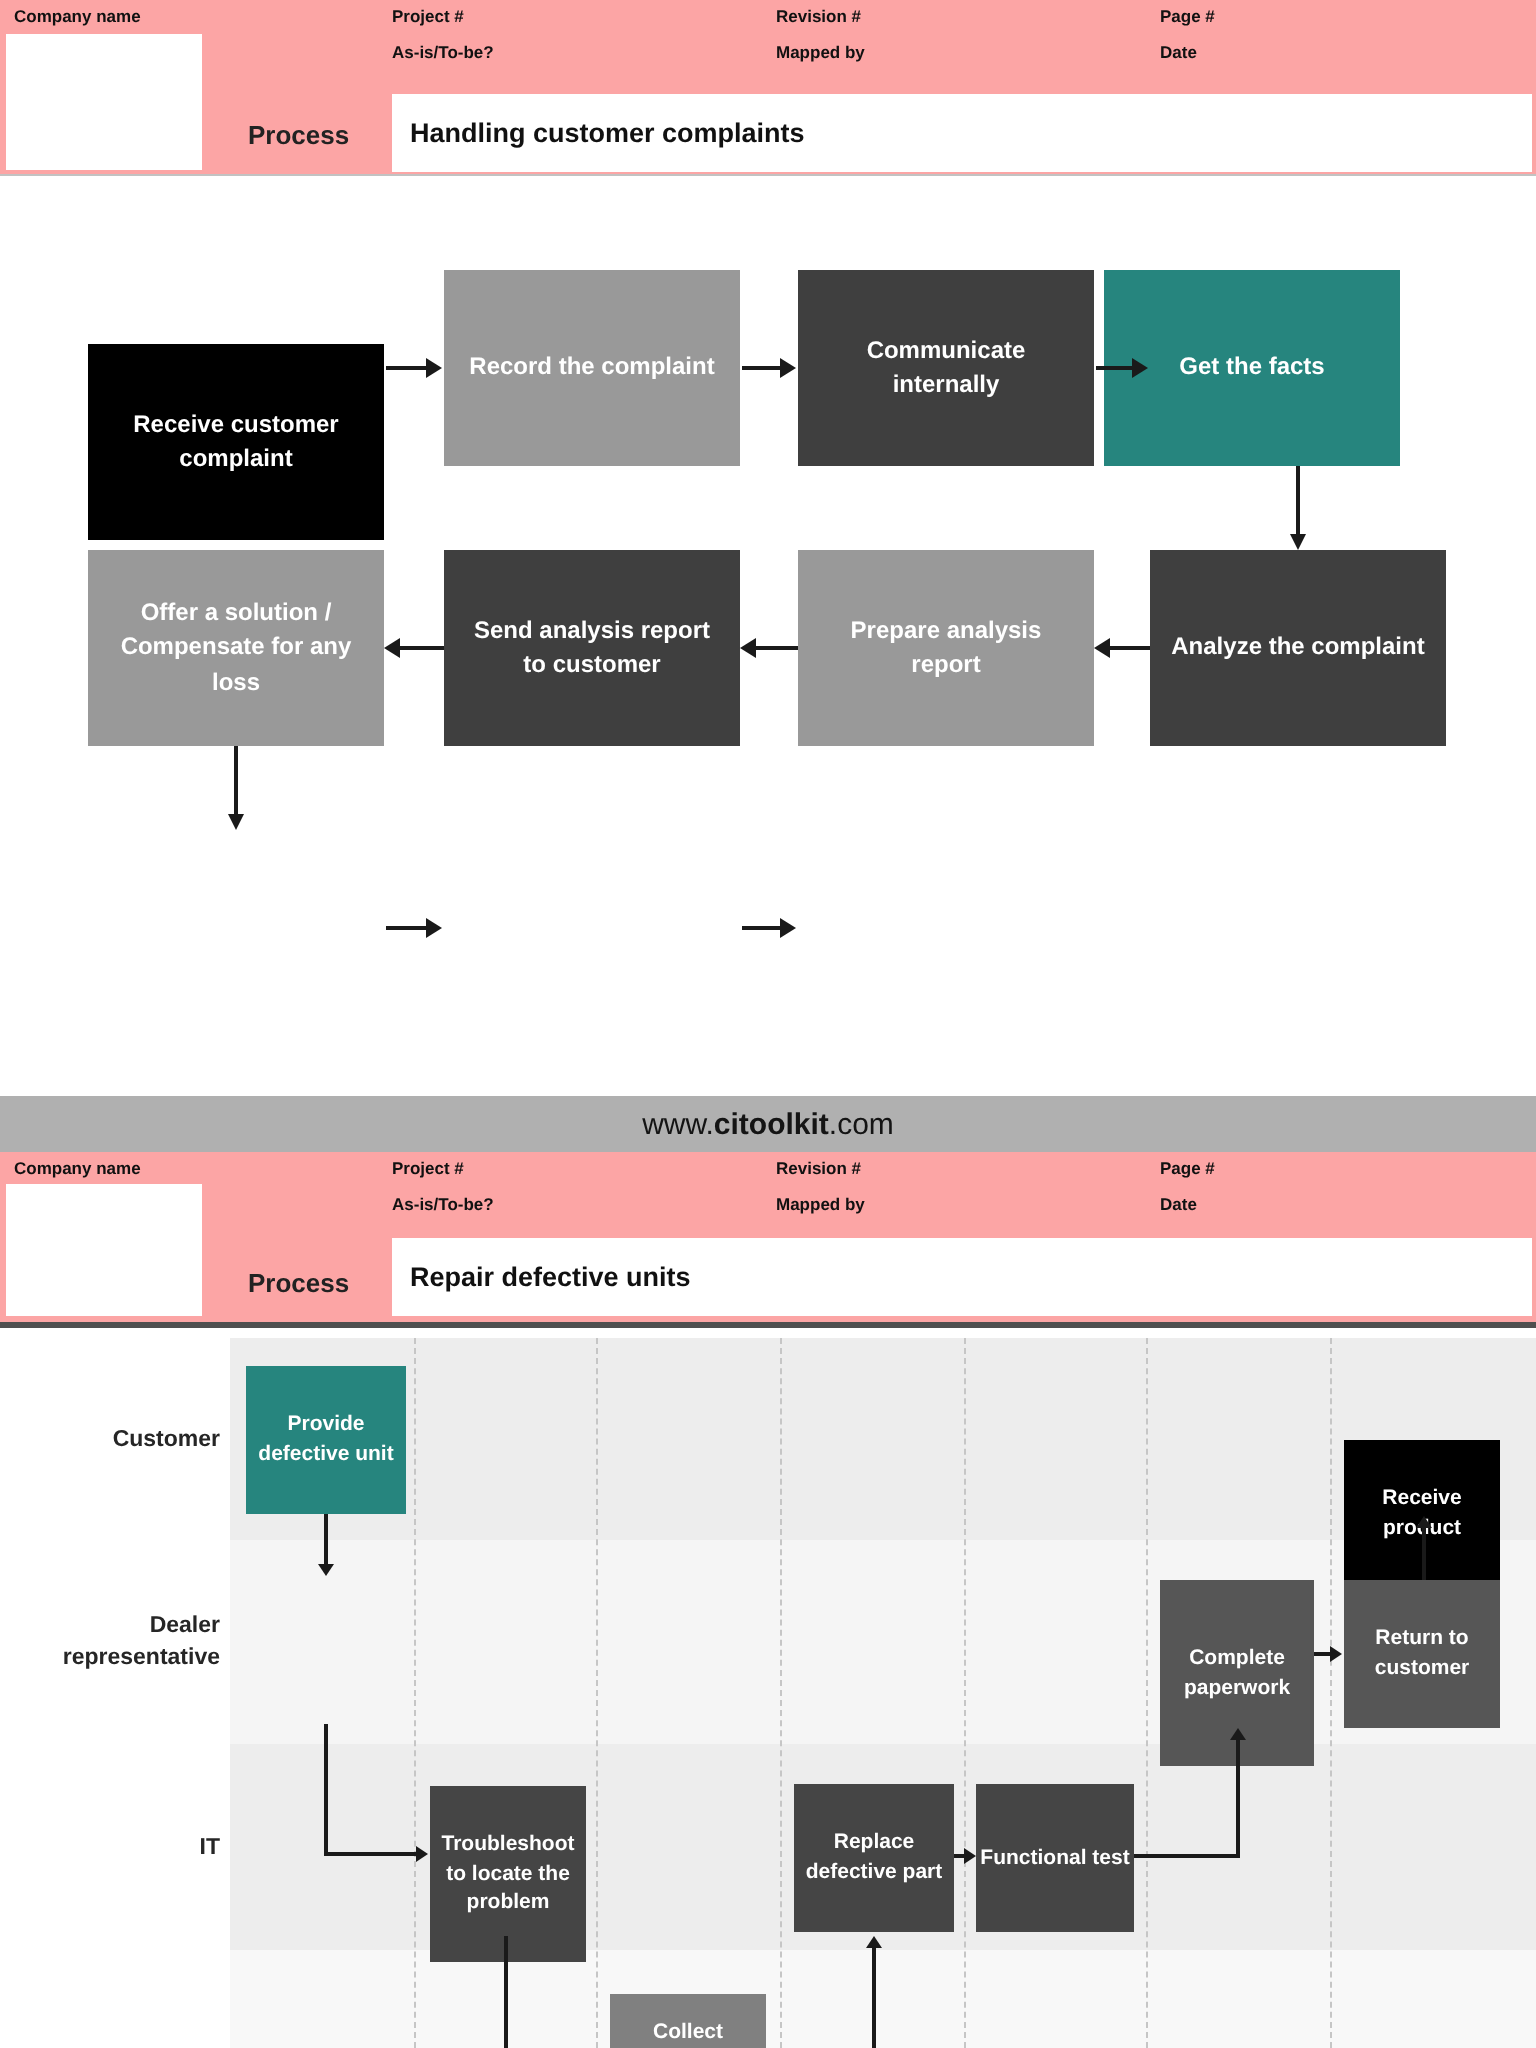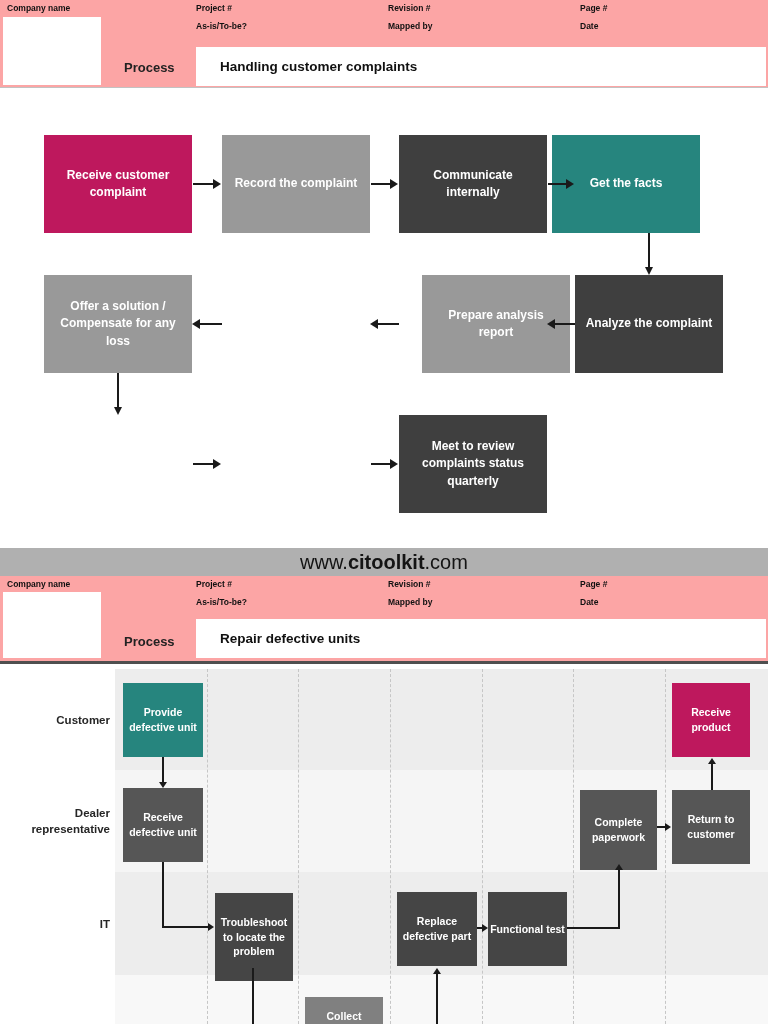--- a/index.html
+++ b/index.html
@@ -6,31 +6,31 @@
   #page{position:relative;width:768px;height:1024px;overflow:hidden;background:#ffffff;
         font-family:"Liberation Sans",sans-serif;color:#1a1a1a;}
   .abs{position:absolute;}
 
   
   .hdr{left:0;width:768px;background:#fca5a5;}
   .hdr-label{position:absolute;font-size:8.5px;font-weight:700;color:#111;white-space:nowrap;}
   .white-box{position:absolute;background:#ffffff;}
   .process-word{position:absolute;font-size:13px;font-weight:700;color:#222;}
   .process-box{position:absolute;background:#ffffff;display:flex;align-items:center;}
-  .process-title{font-size:13.5px;font-weight:700;color:#111;padding-left:24px;}
+  .process-title{font-size:13.5px;font-weight:700;color:#111;padding-left:9px;}
 
   
   #banner{left:0;top:548px;width:768px;height:28px;background:#b0b0b0;
-          display:flex;align-items:center;justify-content:center;font-size:20px;color:#141414;}
+          display:flex;align-items:center;justify-content:center;font-size:15px;color:#141414;}
   #banner .b{font-weight:700;}
 
   
   .fbox{position:absolute;width:148px;height:98px;display:flex;align-items:center;justify-content:center;
         text-align:center;color:#ffffff;font-size:12px;font-weight:700;line-height:1.45;padding:0 8px;box-sizing:border-box;}
-  .green{background:#be185d;}
+  .green{background:#000000;margin-top:37px;}
   .teal{background:#26857e;}
   .gray{background:#999999;}
   .dark{background:#3f3f3f;}
 
   
   .sbox{position:absolute;display:flex;align-items:center;justify-content:center;text-align:center;
         color:#ffffff;font-size:10.5px;font-weight:700;line-height:1.4;padding:0 2px;box-sizing:border-box;}
   .dealer{background:#565656;}
   .it{background:#454545;}
   .collect{background:#808080;}
@@ -81,33 +81,33 @@
   <div class="hr" style="left:213px;top:179px;"></div>
   <div class="line" style="left:371px;top:183px;width:19px;height:2px;"></div>
   <div class="hr" style="left:390px;top:179px;"></div>
   <div class="line" style="left:548px;top:183px;width:19px;height:2px;"></div>
   <div class="hr" style="left:566px;top:179px;"></div>
 
   <div class="line" style="left:648px;top:233px;width:2px;height:34px;"></div>
   <div class="hd" style="left:644.5px;top:267px;"></div>
 
   <div class="fbox gray" style="left:44px;top:275px;">Offer a solution / Compensate for any loss</div>
-  <div class="fbox gray" style="left:422px;top:275px;">Prepare analysis report</div>
+  <div class="fbox dark" style="left:222px;top:275px;">Send analysis report to customer</div>
+  <div class="fbox gray" style="left:399px;top:275px;">Prepare analysis report</div>
   <div class="fbox dark" style="left:575px;top:275px;">Analyze the complaint</div>
   <div class="hl" style="left:192px;top:319px;"></div>
   <div class="line" style="left:200px;top:323px;width:22px;height:2px;"></div>
   <div class="hl" style="left:370px;top:319px;"></div>
   <div class="line" style="left:378px;top:323px;width:21px;height:2px;"></div>
   <div class="hl" style="left:547px;top:319px;"></div>
   <div class="line" style="left:555px;top:323px;width:20px;height:2px;"></div>
 
   <div class="line" style="left:117px;top:373px;width:2px;height:34px;"></div>
   <div class="hd" style="left:113.5px;top:407px;"></div>
 
-  <div class="fbox dark" style="left:399px;top:415px;">Meet to review complaints status quarterly</div>
   <div class="line" style="left:193px;top:463px;width:20px;height:2px;"></div>
   <div class="hr" style="left:213px;top:459px;"></div>
   <div class="line" style="left:371px;top:463px;width:19px;height:2px;"></div>
   <div class="hr" style="left:390px;top:459px;"></div>
 
   <div class="abs" id="banner">
     <span>www.</span>
       <span class="b">citoolkit</span>
       <span>.com</span>
   </div>
@@ -138,22 +138,21 @@
   <div class="vdash" style="left:482px;"></div>
   <div class="vdash" style="left:573px;"></div>
   <div class="vdash" style="left:665px;"></div>
 
   <div class="lane-label" style="top:713px;">Customer</div>
   <div class="lane-label" style="top:806px;">Dealer representative</div>
   <div class="lane-label" style="top:917px;">IT</div>
 
   <div class="sbox teal" style="left:123px;top:683px;width:80px;height:74px;">Provide defective unit</div>
   <div class="sbox green" style="left:672px;top:683px;width:78px;height:74px;">Receive product</div>
-  <div class="sbox dealer" style="left:123px;top:788px;width:80px;height:74px;">Receive defective unit</div>
-  <div class="sbox dealer" style="left:580px;top:790px;width:77px;height:80px;">Complete paperwork</div>
+  <div class="sbox dealer" style="left:580px;top:790px;width:77px;height:93px;">Complete paperwork</div>
   <div class="sbox dealer" style="left:672px;top:790px;width:78px;height:74px;">Return to customer</div>
   <div class="sbox it" style="left:215px;top:893px;width:78px;height:88px;">Troubleshoot to locate the problem</div>
   <div class="sbox it" style="left:397px;top:892px;width:80px;height:74px;">Replace defective part</div>
   <div class="sbox it" style="left:488px;top:892px;width:79px;height:74px;">Functional test</div>
   <div class="sbox collect" style="left:305px;top:997px;width:78px;height:60px;align-items:flex-start;padding-top:12px;">Collect</div>
 
   <div class="line" style="left:162px;top:757px;width:1.5px;height:27px;"></div>
   <div class="hd sm" style="left:158.5px;top:782px;"></div>
 
   <div class="line" style="left:162px;top:862px;width:1.5px;height:66px;"></div>

